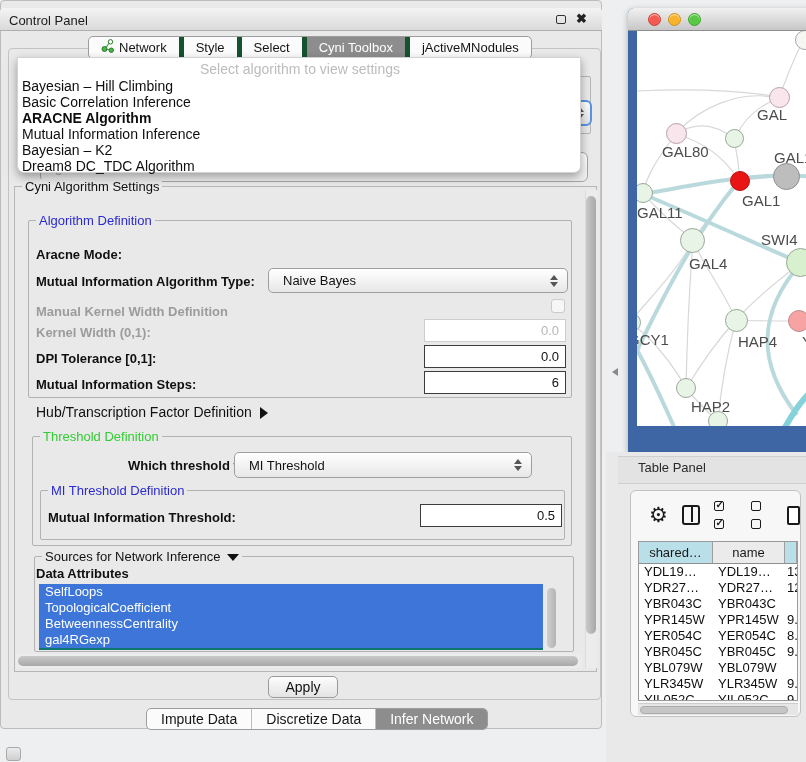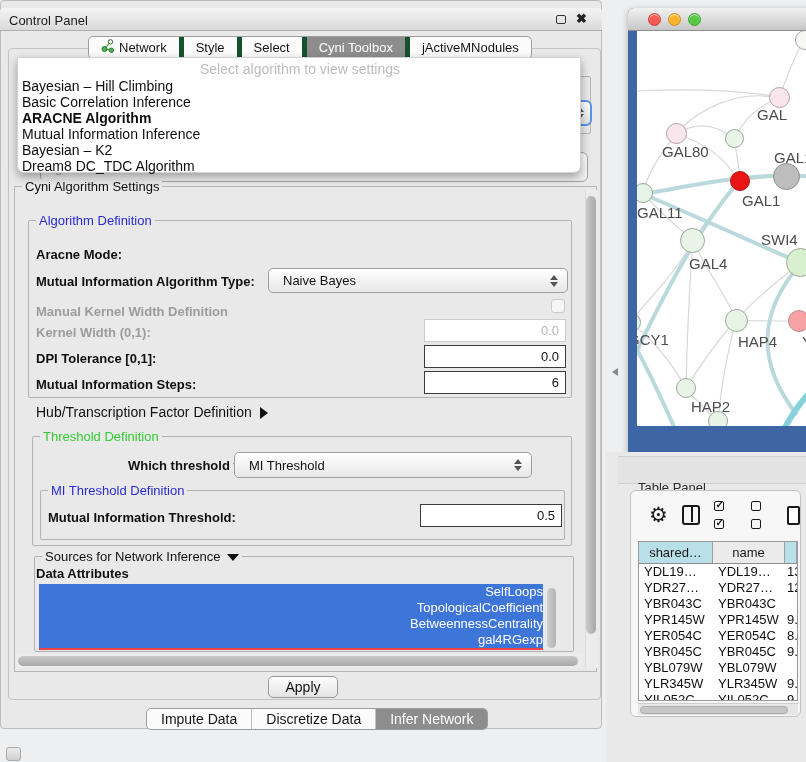--- a/index.html
+++ b/index.html
@@ -66,21 +66,21 @@
                      border-right:4px solid transparent; }
   .combo .arrows i.up { border-bottom:5px solid #555; }
   .combo .arrows i.dn { border-top:5px solid #555; }
 
   .tfield { background:#fff; border:1px solid #3c3c3c; font-size:13px; color:#101010;
             text-align:right; padding:0 6px; display:flex; align-items:center; justify-content:flex-end; }
   .tfield.dis { border:1px solid #cdcdcd; color:#b6b6b6; }
 
   .chk { width:14px; height:14px; border:1px solid #cbcbcb; border-radius:3px; background:#f6f6f6; }
 
-  .attr-list { left:39px; top:584px; width:504px; height:66px; overflow:hidden; background:#ef4444;text-align:right; }
+  .attr-list { left:39px; top:584px; width:504px; height:66px; overflow:hidden; background:#0f766e; }
   .attr-item { height:16px; line-height:16px; padding-left:6px; font-size:13px; }
   .attr-item.sel { background:var(--accent_selection,#3d76d8); color:#fff; }
   .list-vthumb { left:547px; top:588px; width:9px; height:60px; border-radius:5px;
                  background:linear-gradient(90deg,#cfcfcf,#b3b3b3); }
 
   .v-scroll-track { left:585px; top:190px; width:12px; height:478px; background:#ececec; border-left:1px solid #dcdcdc; }
   .v-scroll-thumb { left:586px; top:196px; width:10px; height:438px; border-radius:6px;
                     background:linear-gradient(90deg,#c9c9c9,#a8a8a8); }
   .h-scroll-track { left:16px; top:654px; width:566px; height:14px; background:#ececec; }
   .h-scroll-thumb { left:18px; top:656px; width:560px; height:10px; border-radius:5px;
@@ -118,21 +118,21 @@
   .node.red { background:var(--node_red,#e91515); border-color:#bb1010; }
   .node.gray { background:var(--node_gray,#bdbdbd); border-color:#8f8f8f; }
   .node.salmon { background:var(--node_salmon,#f7a3a3); border-color:#bd8d8d; }
   .node.pale { background:#f6f6f2; border-color:#a9a9a9; }
   .nlabel { position:absolute; font-size:15px; color:#4c4c4c; white-space:nowrap; }
 
   
   .dock { left:606px; top:452px; width:200px; height:310px; background:#e9e9e9; }
   .tp-header { left:618px; top:456px; width:188px; height:28px; background:#e3e3e3;
                border-top:1px solid #cfcfcf; border-bottom:1px solid #cfcfcf; }
-  .tp-title { left:638px; top:480px; font-size:13px; color:#2a2a2a; }
+  .tp-title { left:638px; top:460px; font-size:13px; color:#2a2a2a; }
   .tp-card { left:630px; top:490px; width:171px; height:227px; background:#f7f7f7;
              border:1px solid #c2c2c2; border-radius:6px; overflow:hidden; }
   .gear { font-size:21px; color:#1a1a1a; line-height:20px; }
   .colico { width:20px; height:20px; border:2.5px solid #1a1a1a; border-radius:3px; position:relative; }
   .colico::after { content:""; position:absolute; left:7px; top:0; width:2.5px; height:15px; background:#1a1a1a; }
   .cbx { width:10px; height:10px; border:1.6px solid #1a1a1a; border-radius:2px; position:relative; display:inline-block; }
   .cbx.on::after { content:"✓"; position:absolute; left:0; top:-3px; font-size:10px; font-weight:bold; color:#1a1a1a; }
   .docico { width:14px; height:19px; border:2px solid #1a1a1a; border-radius:2px; position:relative; background:#fff; }
 
   .tbl { left:7px; top:50px; width:160px; height:160px; border:1px solid #9a9a9a; background:#fff; overflow:hidden; position:absolute; }

